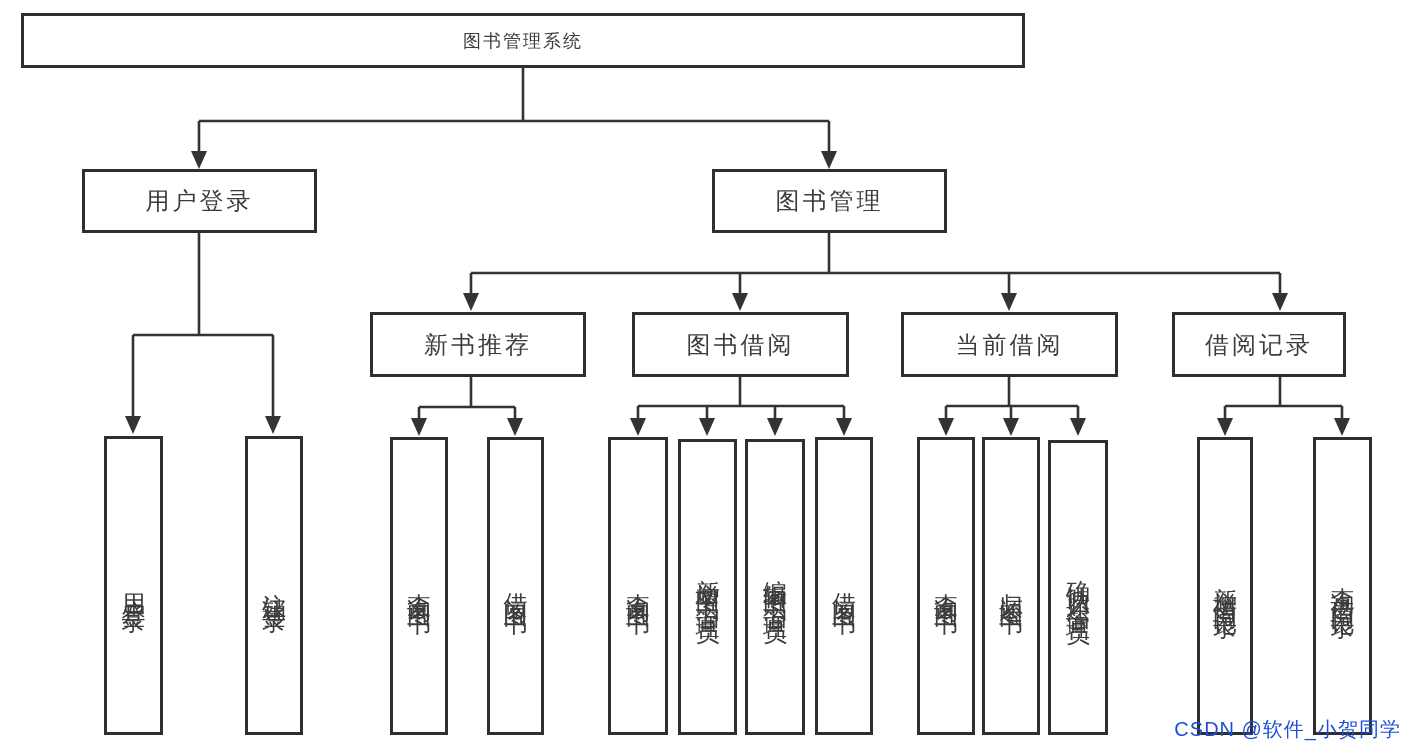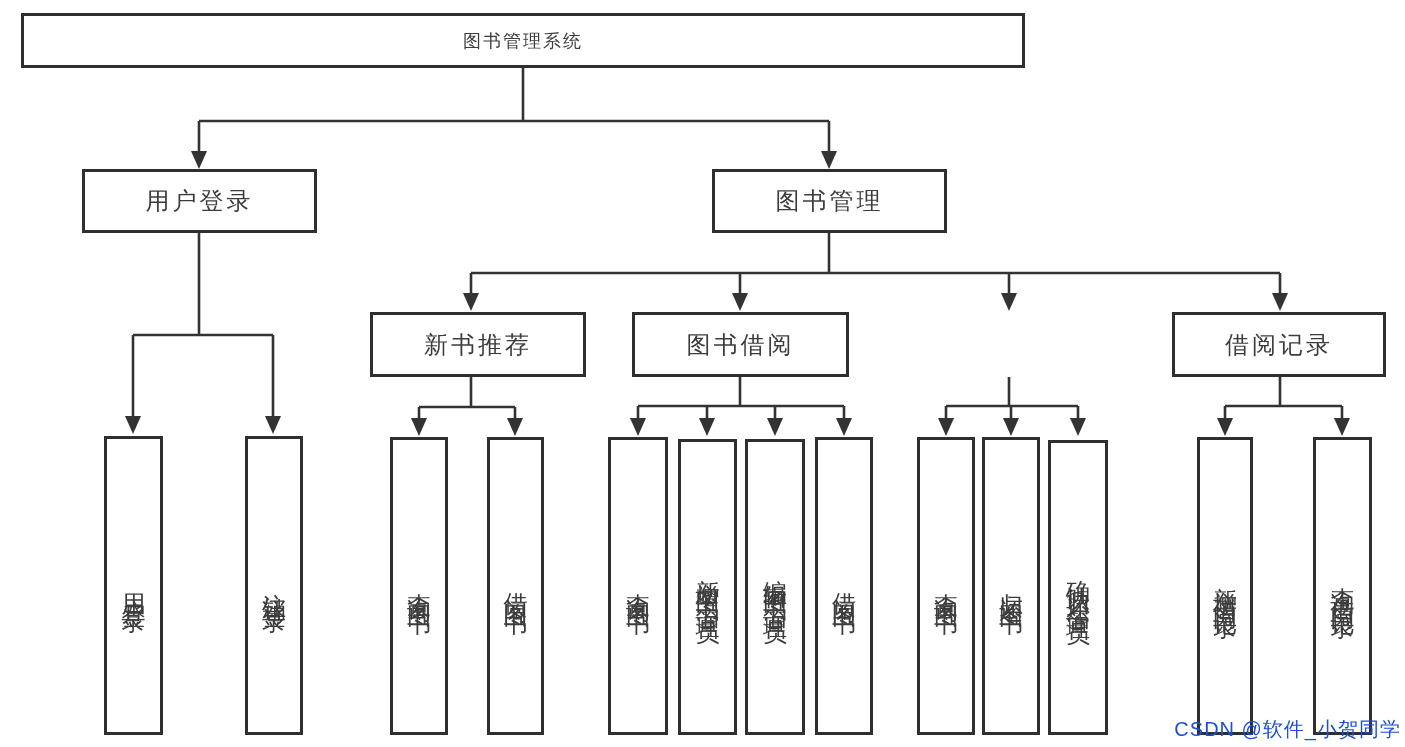--- a/index.html
+++ b/index.html
@@ -89,21 +89,24 @@
   <div class="node" style="left:712px;top:169px;width:235px;height:64px;">
     <span class="hlabel">图书管理</span>
   </div>
 
   <div class="node" style="left:363px;top:312px;width:216px;height:65px;margin-left:7px;">
     <span class="hlabel">新书推荐</span>
   </div>
   <div class="node" style="left:632px;top:312px;width:217px;height:65px;">
     <span class="hlabel">图书借阅</span>
   </div>
-  <div class="node" style="left:1172px;top:312px;width:214px;height:65px;">
+  <div class="node" style="left:901px;top:312px;width:217px;height:65px;">
+    <span class="hlabel">当前借阅</span>
+  </div>
+  <div class="node" style="left:1172px;top:312px;width:174px;height:65px;">
     <span class="hlabel">借阅记录</span>
   </div>
 
   <div class="node" style="left:104px;top:436px;width:59px;height:299px;">
     <span class="vlabel">用户登录</span>
   </div>
   <div class="node" style="left:245px;top:436px;width:58px;height:299px;">
     <span class="vlabel">注销登录</span>
   </div>
 

